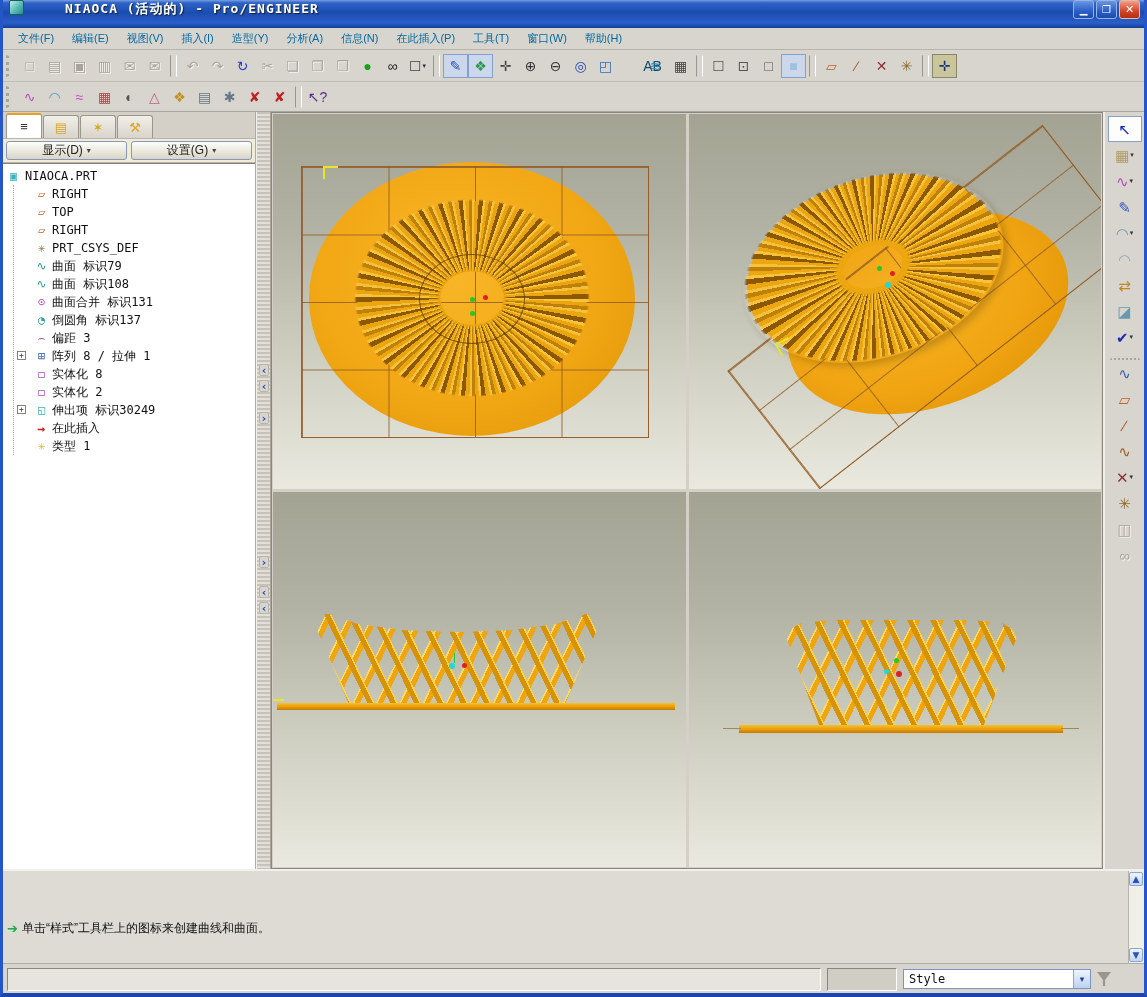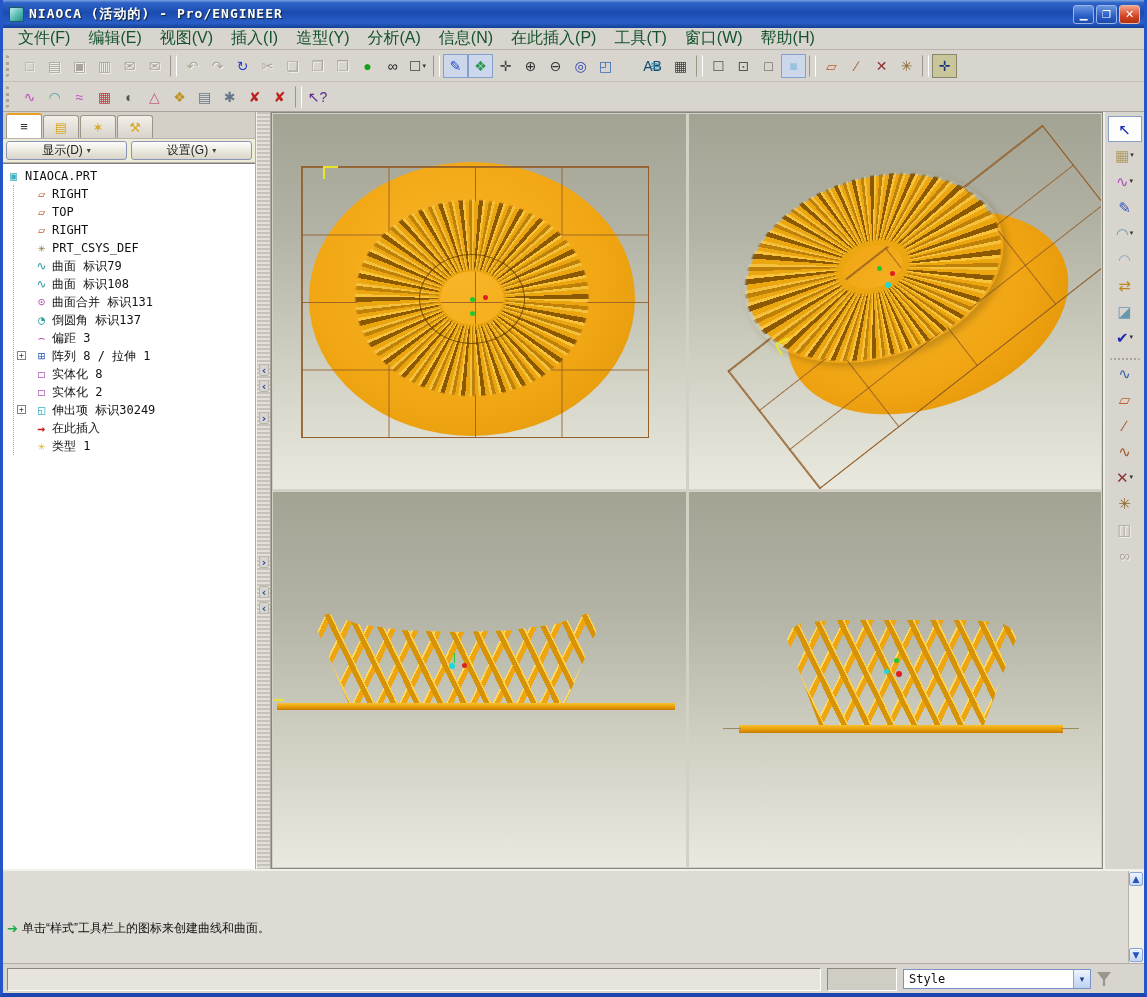--- a/index.html
+++ b/index.html
@@ -2,34 +2,34 @@
 <html><head>
 <meta charset="utf-8">
 <style>
   html,body{margin:0;padding:0;background:#555;}
   *{box-sizing:border-box;}
   .app{position:relative;width:1147px;height:997px;background:#d4d0c8;
        border-left:3px solid #2456c8;border-right:3px solid #2456c8;border-bottom:4px solid #1c46ae;
        font-family:"Liberation Sans","DejaVu Sans",sans-serif;overflow:hidden;}
 
   
-  .titlebar{height:28px;display:flex;align-items:center;padding:0 4px;
-    background:linear-gradient(180deg,#7aa1e0 0%,#2e63c8 10%,#1b4cb0 45%,#2a5ec8 82%,#123f96 100%);}
+  .titlebar{height:28px;display:flex;padding:0 4px;
+    background:linear-gradient(180deg,#7aa1e0 0%,#2e63c8 10%,#1b4cb0 45%,#2a5ec8 82%,#123f96 100%);gap:36px;}
   .appicon{width:15px;height:15px;border-radius:2px;margin:0 5px 0 2px;
     background:linear-gradient(135deg,#bfeee8,#4fb6ae 60%,#2c8a84);border:1px solid #1c5c58;}
   .title{color:#fff;font:bold 13px "DejaVu Sans Mono",monospace;letter-spacing:1px;text-shadow:1px 1px 1px #123;}
   .winbtns{margin-left:auto;display:flex;gap:2px;}
   .wbtn{width:21px;height:19px;display:flex;align-items:center;justify-content:center;color:#fff;
     font:bold 10px "DejaVu Sans",sans-serif;border:1px solid #9ab4e8;border-radius:3px;
     background:linear-gradient(180deg,#6a96e0,#2a5ec8 60%,#1c4aaa);}
   .wbtn[data-name="close-button"]{background:linear-gradient(180deg,#f0a088,#d44424 60%,#b03010);border-color:#e8b8a8;font-size:11px;}
 
   
   .menubar{height:22px;display:flex;align-items:center;padding-left:6px;background:#d8d5ce;border-bottom:1px solid #b8b4ac;}
-  .mi{padding:2px 9px;font-size:16px;color:#14532d;cursor:default;}
+  .mi{padding:2px 9px;font-size:11px;color:#0369a1;cursor:default;}
 
   
   .tbar{display:flex;align-items:center;background:#d8d5ce;padding:2px 2px;}
   .tb1{height:32px;border-bottom:1px solid #c2beb6;}
   .tb2{height:30px;border-bottom:1px solid #a8a49c;}
   .tbi{width:25px;height:24px;display:flex;align-items:center;justify-content:center;border:1px solid transparent;flex:none;}
   .tbi .g{font-size:14px;line-height:1;color:#4a4a44;}
   .tbi .dd{font-size:7px;color:#333;margin-left:1px;}
   .tbi .dd:empty{display:none;}
   .tbi[data-state="disabled"] .g{color:#a8a49a !important;text-shadow:1px 1px 0 #f4f2ec;}

